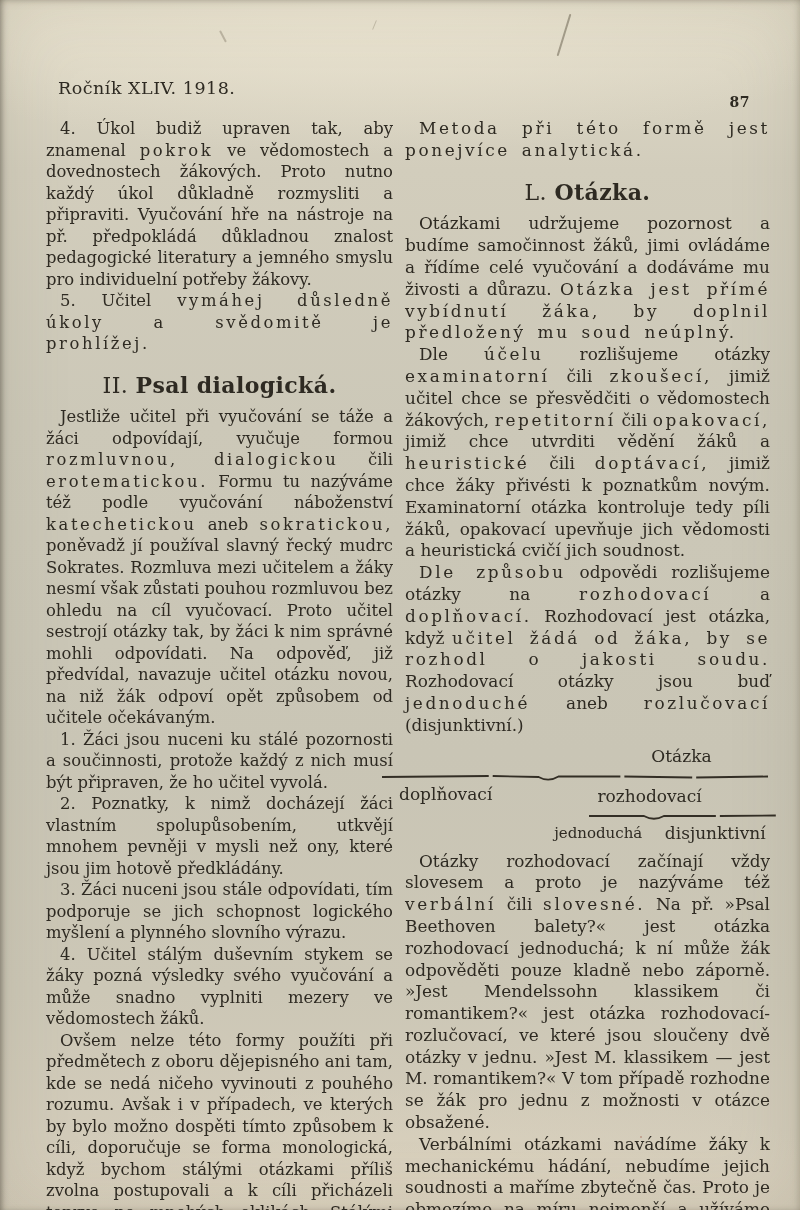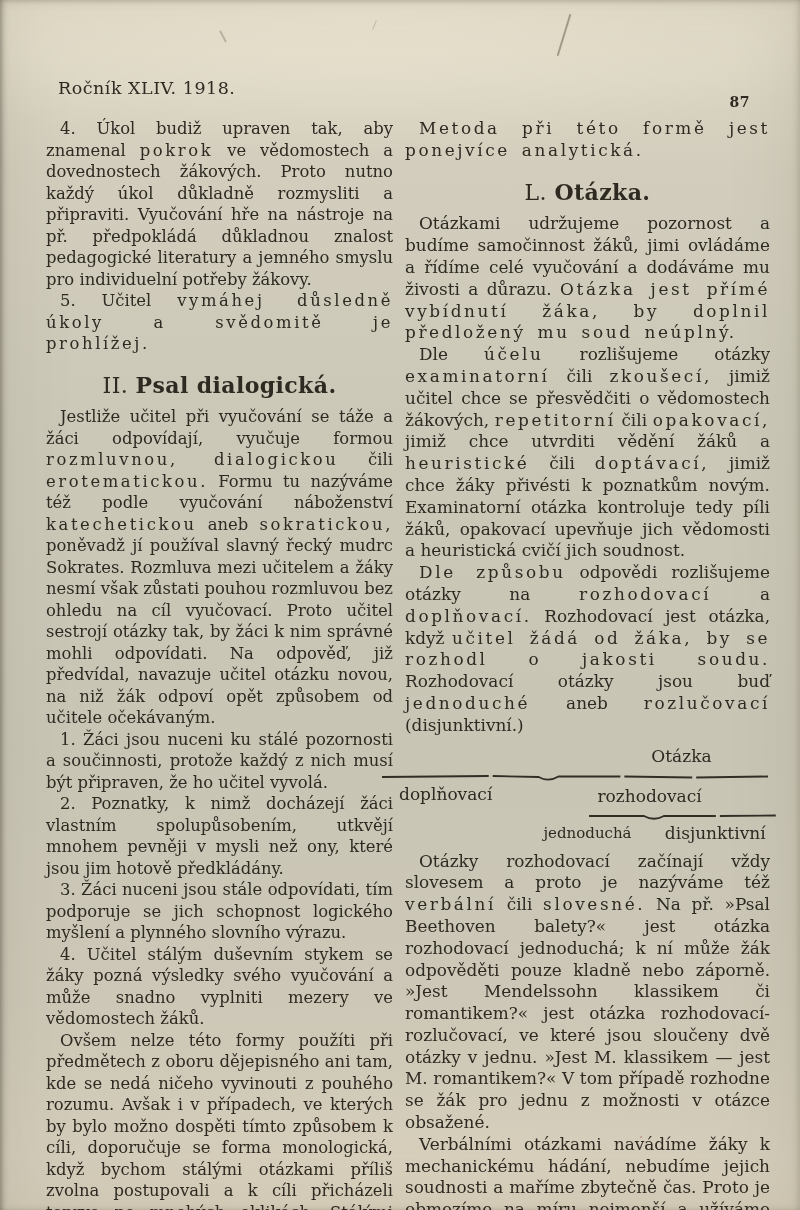--- a/index.html
+++ b/index.html
@@ -43,21 +43,21 @@
   .heading .h-text{font-weight:bold;}
 
   .diagram{position:relative;height:100px;margin:9px 0 5px;}
   .d-root{position:absolute;top:0;left:0;width:84%;text-align:right;font-size:17px;}
   .d-line{position:absolute;height:12px;}
   .d-line svg{display:block;width:100%;height:12px;}
   .d-line1{top:25px;left:-24px;width:calc(100% + 24px);}
   .d-line2{top:64px;left:50%;width:52%;}
   .d-label-left{position:absolute;top:38px;left:-6px;font-size:17px;}
   .d-label-right{position:absolute;top:40px;left:49%;width:36%;text-align:center;font-size:17px;}
-  .d-sub-left{position:absolute;top:77px;left:35%;width:30%;text-align:center;font-size:15px;}
+  .d-sub-left{position:absolute;top:77px;left:35%;width:30%;text-align:right;font-size:15px;}
   .d-sub-right{position:absolute;top:77px;left:70%;width:30%;text-align:center;font-size:17px;}
   .d-stroke{stroke:#332e25;stroke-width:1.9;fill:none;}
 </style>
 </head>
 <body>
 
 <div class="page">
   <div class="scratch s1"></div>
   <div class="scratch s2"></div>
   <div class="scratch s3"></div>

